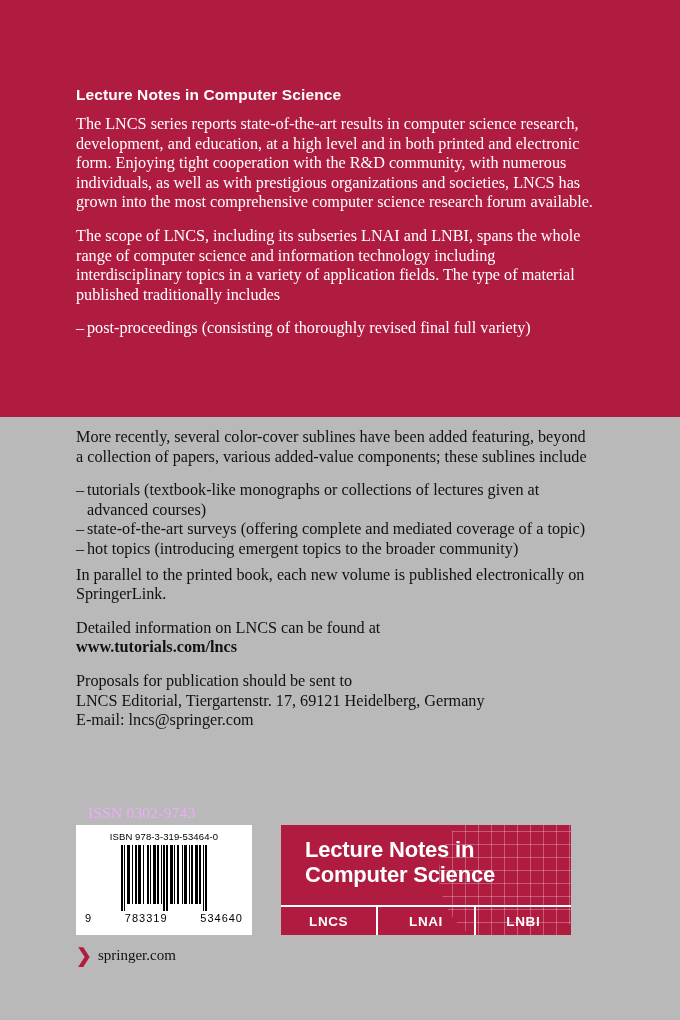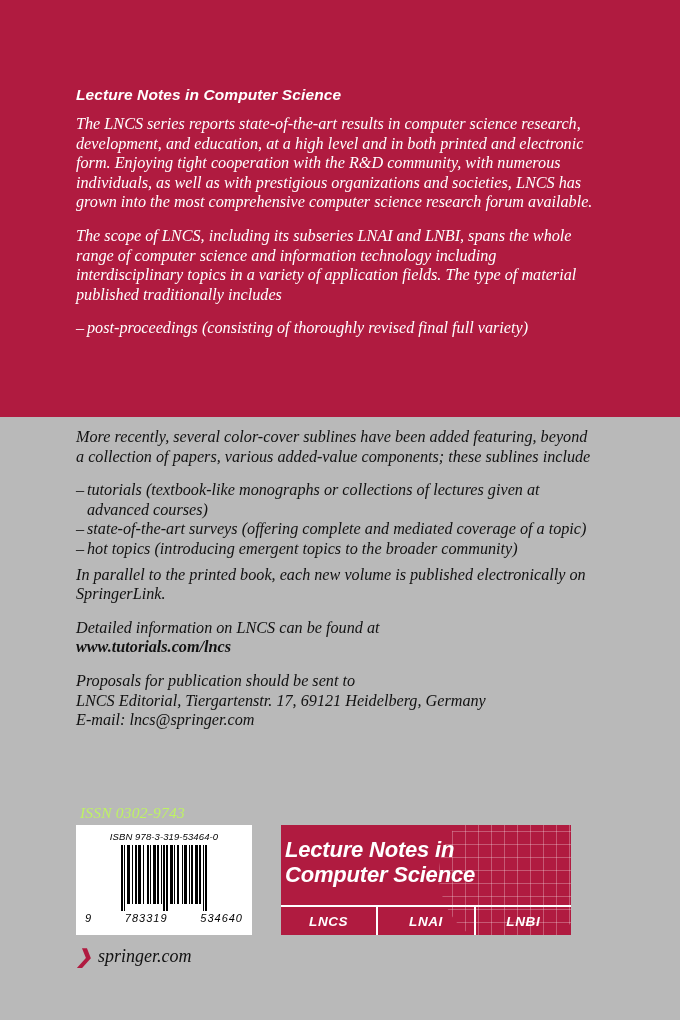--- a/index.html
+++ b/index.html
@@ -12,21 +12,20 @@
     background: #ffffff;
     font-family: "Liberation Serif", serif;
     overflow: hidden;
   }
   .page {
     position: relative;
     width: 680px;
     height: 1020px;
     background: #b01b40;
     box-sizing: border-box;
-    font-style: italic;
   }
   .top-panel {
     position: absolute;
     left: 0;
     top: 0;
     width: 680px;
     height: 417px;
     background: #b01b40;
   }
   .bottom-panel {
@@ -90,24 +89,24 @@
     display: inline-block;
     width: 11px;
     margin-left: -11px;
   }
   .bold-line {
     font-weight: bold;
   }
   .gap-sm { height: 6px; }
   .issn {
     position: absolute;
-    left: 80px;
+    left: 88px;
     top: 804px;
     font-size: 15.5px;
-    color: #bef264;
+    color: #f0abfc;
     letter-spacing: 0.2px;
   }
   .barcode-box {
     position: absolute;
     left: 76px;
     top: 825px;
     width: 176px;
     height: 110px;
     background: #ffffff;
     border: 1px solid #ffffff;
@@ -163,21 +162,21 @@
     width: 150px;
     height: 150px;
     border-radius: 50%;
     background:
       repeating-linear-gradient(90deg, rgba(255,255,255,0.30) 0 1px, rgba(255,255,255,0) 1px 13px),
       repeating-linear-gradient(0deg, rgba(255,255,255,0.30) 0 1px, rgba(255,255,255,0) 1px 13px);
     opacity: 0.9;
   }
   .lncs-logo .logo-text {
     position: absolute;
-    left: 4px;
+    left: 24px;
     top: 12px;
     font-family: "Liberation Sans", sans-serif;
     font-weight: bold;
     font-size: 22px;
     line-height: 25px;
     color: #ffffff;
     letter-spacing: -0.2px;
   }
   .lncs-logo .sublines {
     position: absolute;
@@ -210,21 +209,21 @@
     align-items: center;
     gap: 6px;
   }
   .springer .mark {
     color: #b01b40;
     font-size: 19px;
     font-weight: bold;
     line-height: 1;
   }
   .springer .name {
-    font-size: 18px;
+    font-size: 15px;
     color: #111111;
     text-align: center;
   }
 </style>
 </head>
 <body>
 
 <div class="page">
 
   <div class="top-panel"></div>

